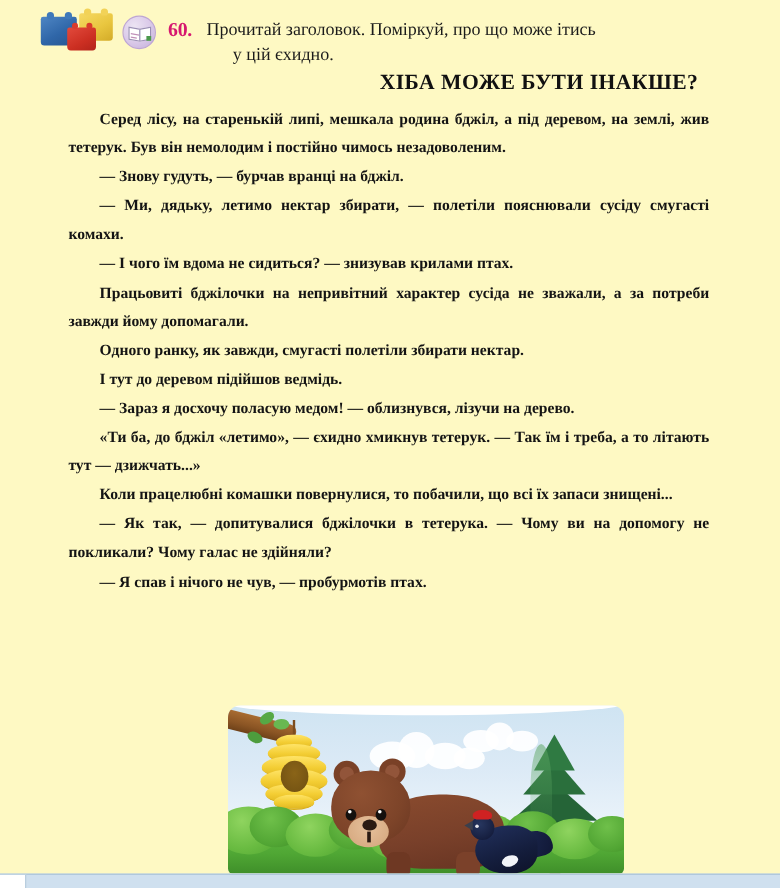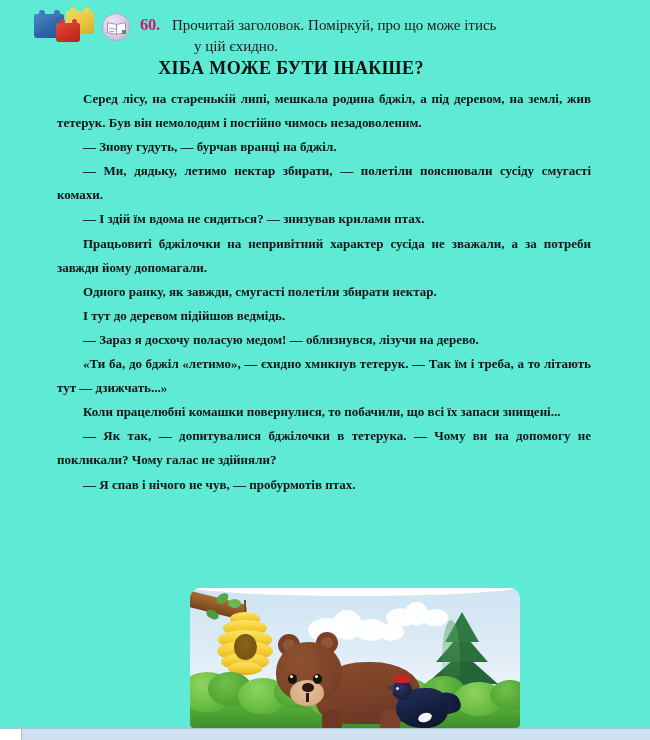--- a/index.html
+++ b/index.html
@@ -8,21 +8,21 @@
     width: 650px;
     height: 740px;
     overflow: hidden;
     background: #ffffff;
   }
 
   #page {
     position: relative;
     width: 650px;
     height: 740px;
-    background: #5eead4;
+    background: #fef9c3;
     font-family: "Liberation Serif", "DejaVu Serif", serif;
   }
 
   
   .exercise-header {
     position: absolute;
     left: 0; top: 0;
     width: 650px;
     height: 55px;
   }
@@ -126,21 +126,21 @@
     color: #1b1b1b;
     text-align: left;
   }
   .exercise-text .l2 { display: block; padding-left: 22px; }
 
   
   .story-title {
     position: absolute;
     left: 0; top: 58px;
     width: 582px;
-    text-align: center;
+    text-align: right;
     font-size: 18px;
     font-weight: bold;
     letter-spacing: 0.4px;
     color: #111111;
   }
 
   
   .story-body {
     position: absolute;
     left: 57px; top: 87px;
@@ -503,21 +503,21 @@
       <span class="l2">у цій єхидно.</span>
     </div>
   </div>
 
   <div class="story-title">ХІБА МОЖЕ БУТИ ІНАКШЕ?</div>
 
   <div class="story-body" id="story-body">
       <p>Серед лісу, на старенькій липі, мешкала родина бджіл, а під деревом, на землі, жив тетерук. Був він немолодим і постійно чимось незадоволеним.</p>
       <p>— Знову гудуть, — бурчав вранці на бджіл.</p>
       <p>— Ми, дядьку, летимо нектар збирати, — полетіли по­яснювали сусіду смугасті комахи.</p>
-      <p>— І здій їм вдома не сидиться? — знизував крилами птах.</p>
+      <p>— І чого їм вдома не сидиться? — знизував крилами птах.</p>
       <p>Працьовиті бджілочки на непривітний характер сусіда не зважали, а за потреби завжди йому допомагали.</p>
       <p>Одного ранку, як завжди, смугасті полетіли збирати нектар.</p>
       <p>І тут до деревом підійшов ведмідь.</p>
       <p>— Зараз я досхочу поласую медом! — облизнувся, лі­зучи на дерево.</p>
       <p>«Ти ба, до бджіл «летимо», — єхидно хмикнув тетерук. — Так їм і треба, а то літають тут — дзижчать...»</p>
       <p>Коли працелюбні комашки повернулися, то побачили, що всі їх запаси знищені...</p>
       <p>— Як так, — допитувалися бджілочки в тетерука. — Чому ви на допомогу не покликали? Чому галас не здій­няли?</p>
       <p>— Я спав і нічого не чув, — пробурмотів птах.</p>
     </div>
 

